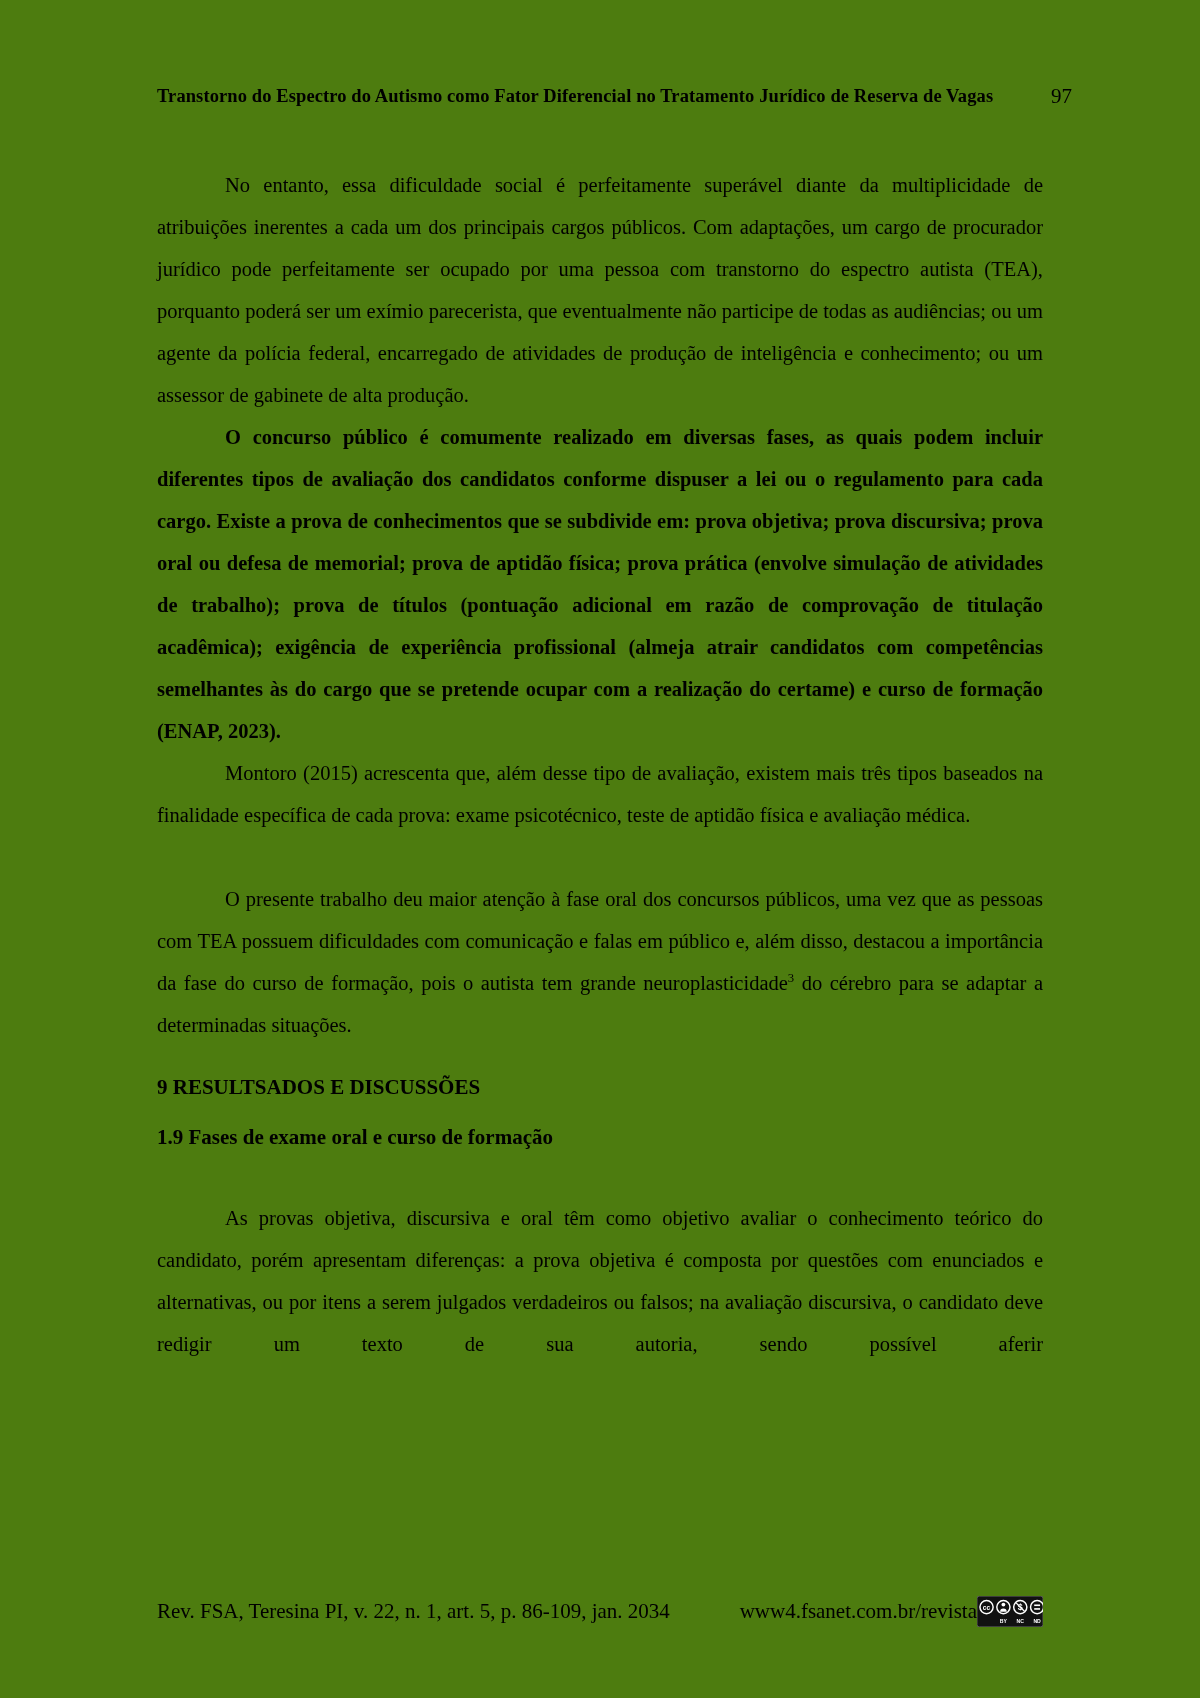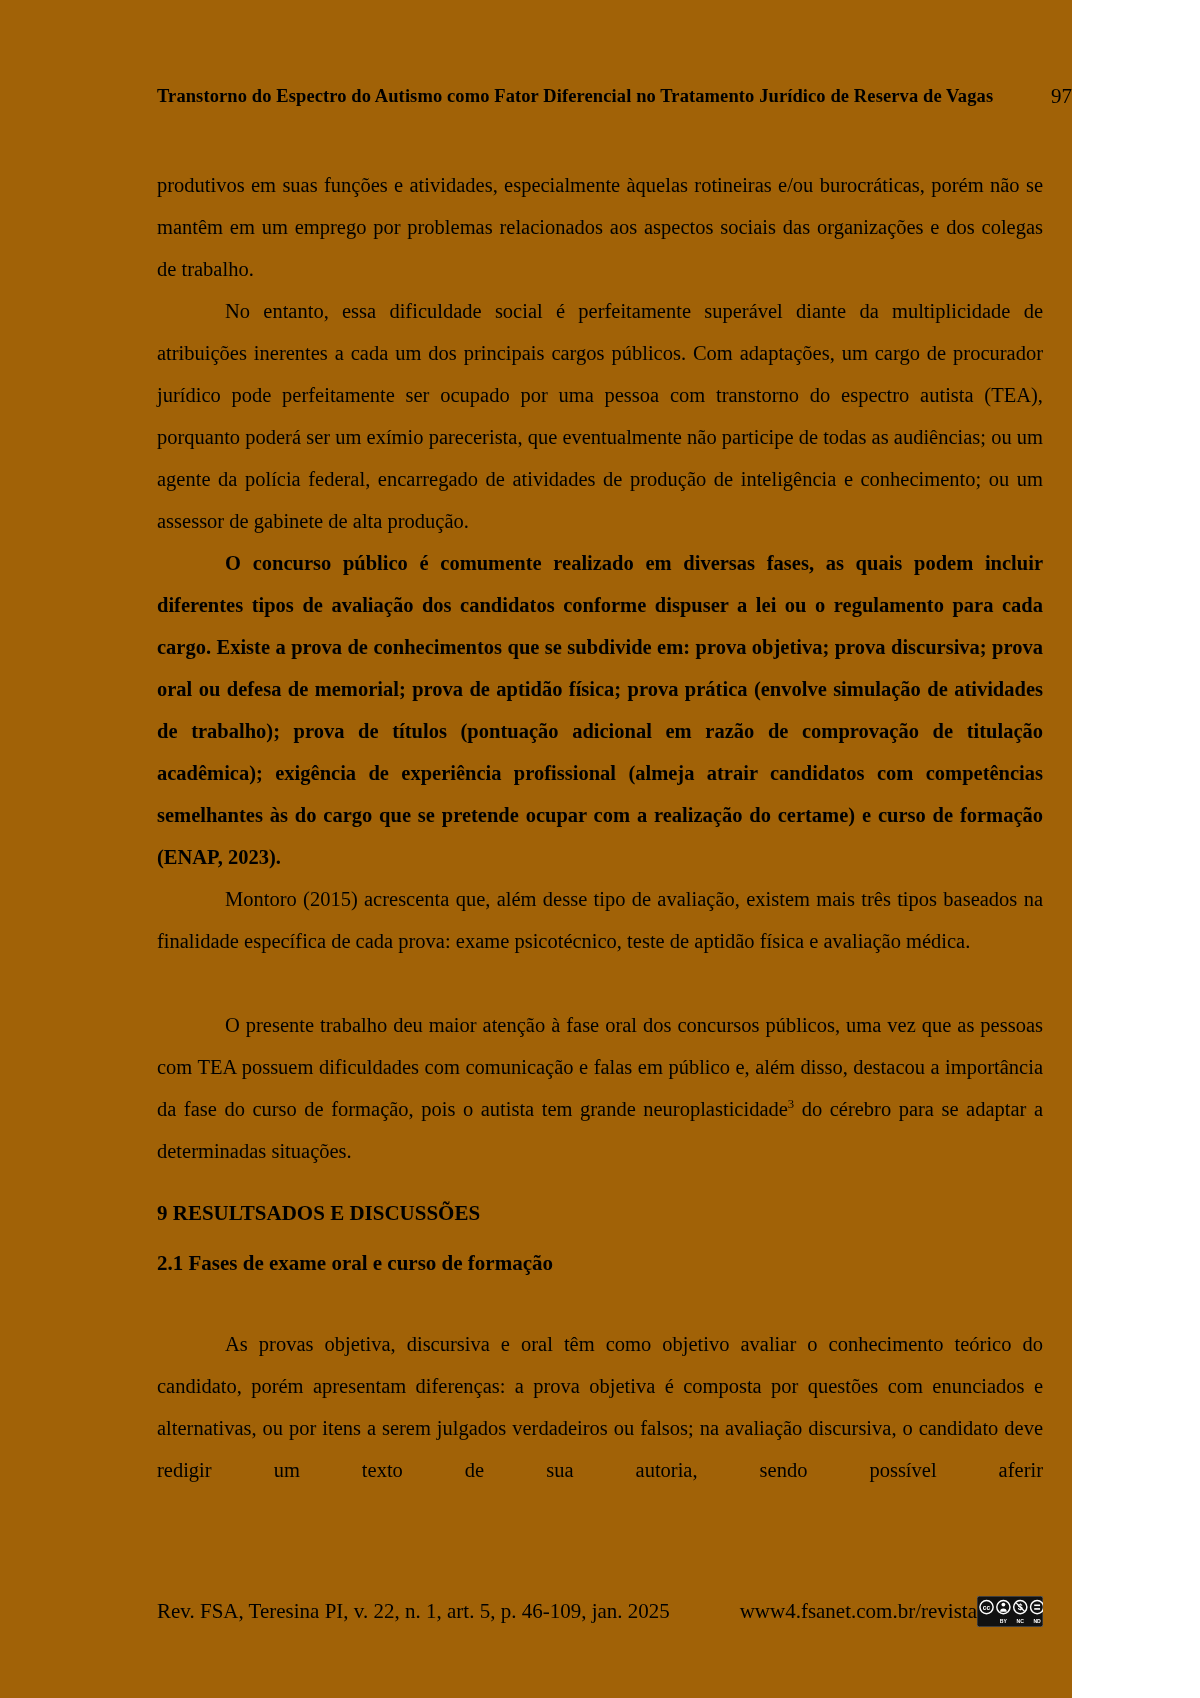--- a/index.html
+++ b/index.html
@@ -1,21 +1,21 @@
 <!DOCTYPE html>
 <html><head>
 <meta charset="utf-8">
 <style>
   * { margin: 0; padding: 0; box-sizing: border-box; }
   html, body { background: #ffffff; }
   .page {
     position: relative;
-    width: 1072px;
+    width: 1200px;
     height: 1698px;
-    background: #a16207;
+    background: #4d7c0f;
     font-family: "Liberation Serif", "DejaVu Serif", serif;
     color: #000000;
     overflow: hidden;
   }
   
   .running-head {
     position: absolute;
     top: 84px;
     left: 157px;
     width: 915px;
@@ -124,35 +124,34 @@
 <body>
 
 <div class="page">
 
   <div class="running-head">
     <span class="running-title">Transtorno do Espectro do Autismo como Fator Diferencial no Tratamento Jurídico de Reserva de Vagas</span>
     <span class="running-pagenum">97</span>
   </div>
 
   <div class="body-text">
-    <p class="para-1 no-indent">produtivos em suas funções e atividades, especialmente àquelas rotineiras e/ou burocráticas, porém não se mantêm em um emprego por problemas relacionados aos aspectos sociais das organizações e dos colegas de trabalho.</p>
     <p class="para-2">No entanto, essa dificuldade social é perfeitamente superável diante da multiplicidade de atribuições inerentes a cada um dos principais cargos públicos. Com adaptações, um cargo de procurador jurídico pode perfeitamente ser ocupado por uma pessoa com transtorno do espectro autista (TEA), porquanto poderá ser um exímio parecerista, que eventualmente não participe de todas as audiências; ou um agente da polícia federal, encarregado de atividades de produção de inteligência e conhecimento; ou um assessor de gabinete de alta produção.</p>
     <p class="para-3">O concurso público é comumente realizado em diversas fases, as quais podem incluir diferentes tipos de avaliação dos candidatos conforme dispuser a lei ou o regulamento para cada cargo. Existe a prova de conhecimentos que se subdivide em: prova objetiva; prova discursiva; prova oral ou defesa de memorial; prova de aptidão física; prova prática (envolve simulação de atividades de trabalho); prova de títulos (pontuação adicional em razão de comprovação de titulação acadêmica); exigência de experiência profissional (almeja atrair candidatos com competências semelhantes às do cargo que se pretende ocupar com a realização do certame) e curso de formação (ENAP, 2023).</p>
     <p class="para-4">Montoro (2015) acrescenta que, além desse tipo de avaliação, existem mais três tipos baseados na finalidade específica de cada prova: exame psicotécnico, teste de aptidão física e avaliação médica.</p>
     <p class="para-5"><span>O presente trabalho deu maior atenção à fase oral dos concursos públicos, uma vez que as pessoas com TEA possuem dificuldades com comunicação e falas em público e, além disso, destacou a importância da fase do curso de formação, pois o autista tem grande neuroplasticidade</span><span class="sup">3</span><span> do cérebro para se adaptar a determinadas situações.</span></p>
 
     <h2 class="section-heading">9 RESULTSADOS E DISCUSSÕES</h2>
-    <h3 class="subsection-heading">2.1 Fases de exame oral e curso de formação</h3>
+    <h3 class="subsection-heading">1.9 Fases de exame oral e curso de formação</h3>
 
     <p class="para-6 cont">As provas objetiva, discursiva e oral têm como objetivo avaliar o conhecimento teórico do candidato, porém apresentam diferenças: a prova objetiva é composta por questões com enunciados e alternativas, ou por itens a serem julgados verdadeiros ou falsos; na avaliação discursiva, o candidato deve redigir um texto de sua autoria, sendo possível aferir</p>
   </div>
 
 
   <div class="page-footer">
-    <span class="footer-citation">Rev. FSA, Teresina PI, v. 22, n. 1, art. 5, p. 46-109, jan. 2025</span>
+    <span class="footer-citation">Rev. FSA, Teresina PI, v. 22, n. 1, art. 5, p. 86-109, jan. 2034</span>
     <span class="footer-right">
       <a class="footer-url" href="#">www4.fsanet.com.br/revista</a>
       <svg class="cc-badge" width="66" height="31" viewBox="0 0 90 42" xmlns="http://www.w3.org/2000/svg">
         <rect x="0" y="0" width="90" height="42" rx="3" fill="#111111" stroke="#777777" stroke-width="1"></rect>
         <g>
           <circle cx="13" cy="15" r="9" fill="none" stroke="#ffffff" stroke-width="2"></circle>
           <text x="13" y="19" font-family="Liberation Sans, sans-serif" font-size="9" font-weight="bold" fill="#ffffff" text-anchor="middle">cc</text>
         </g>
         <g>
           <circle cx="36" cy="15" r="9" fill="none" stroke="#ffffff" stroke-width="2"></circle>

